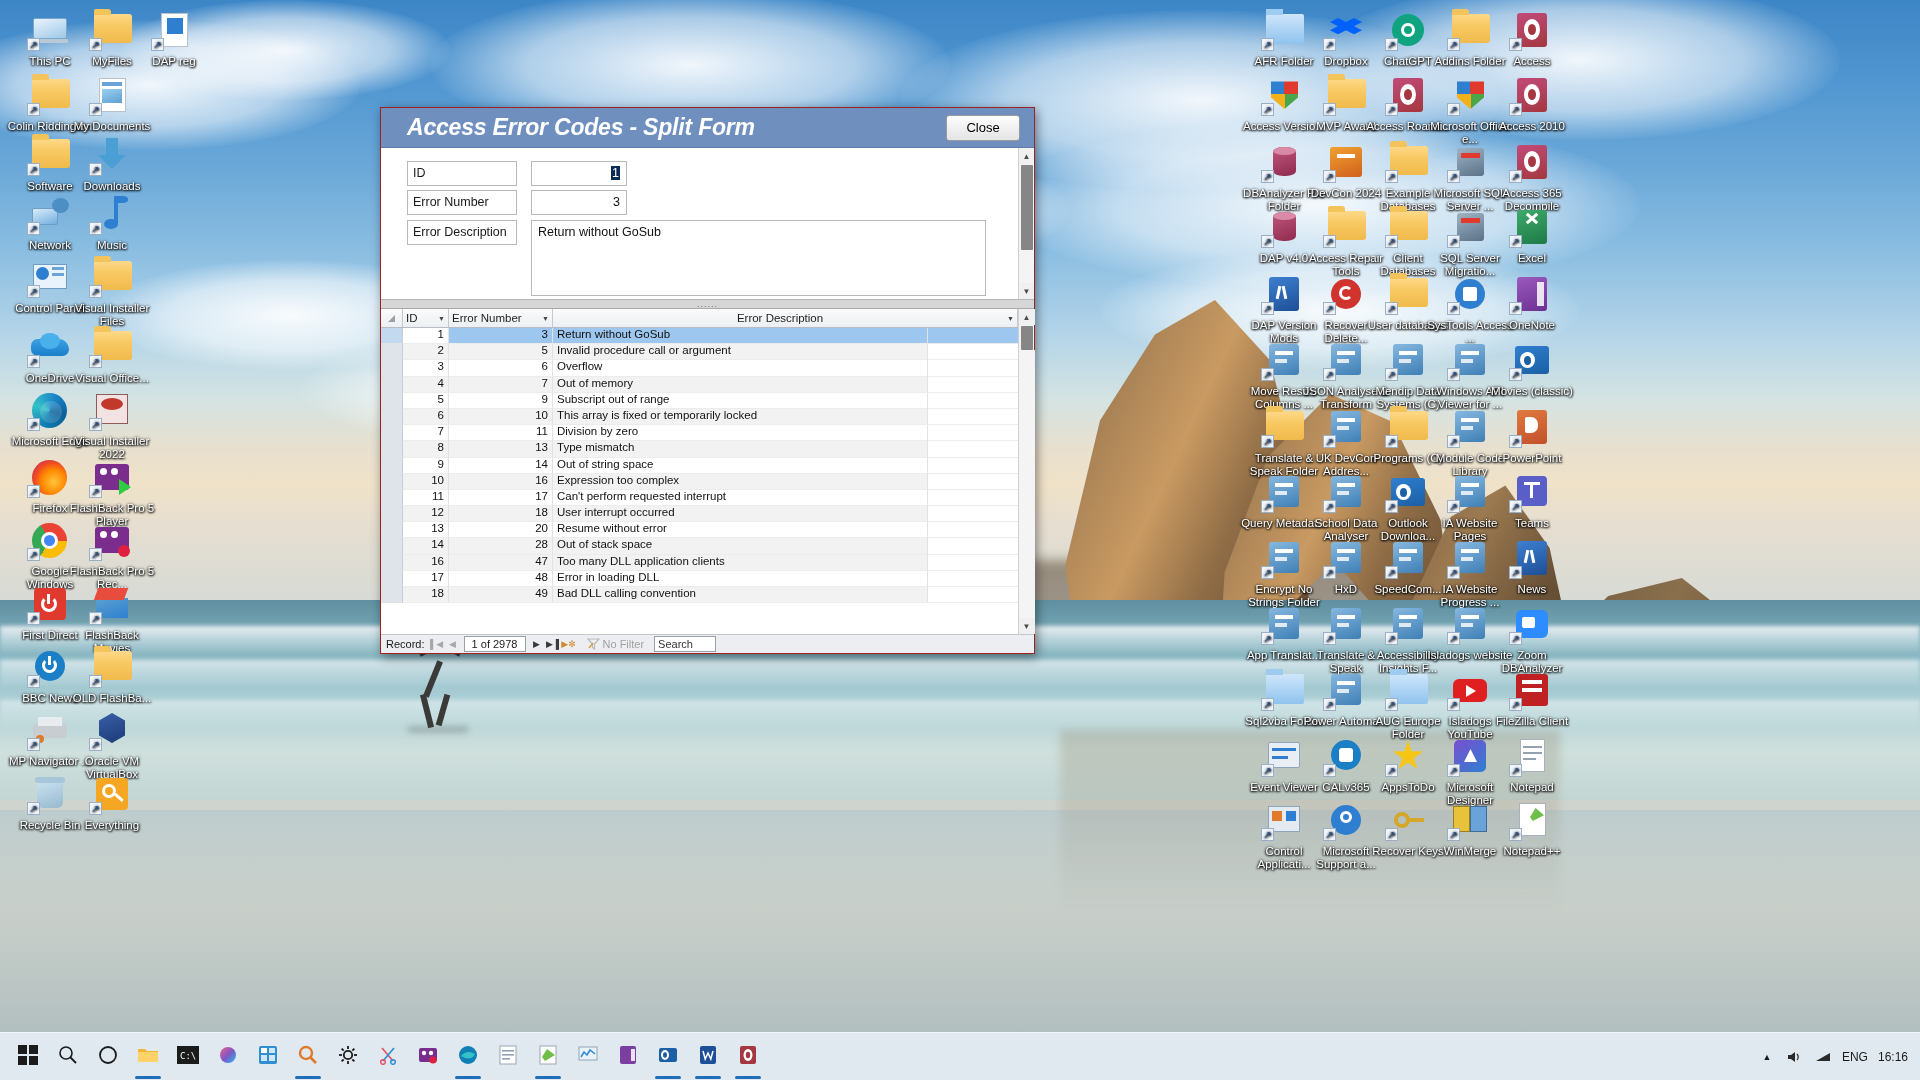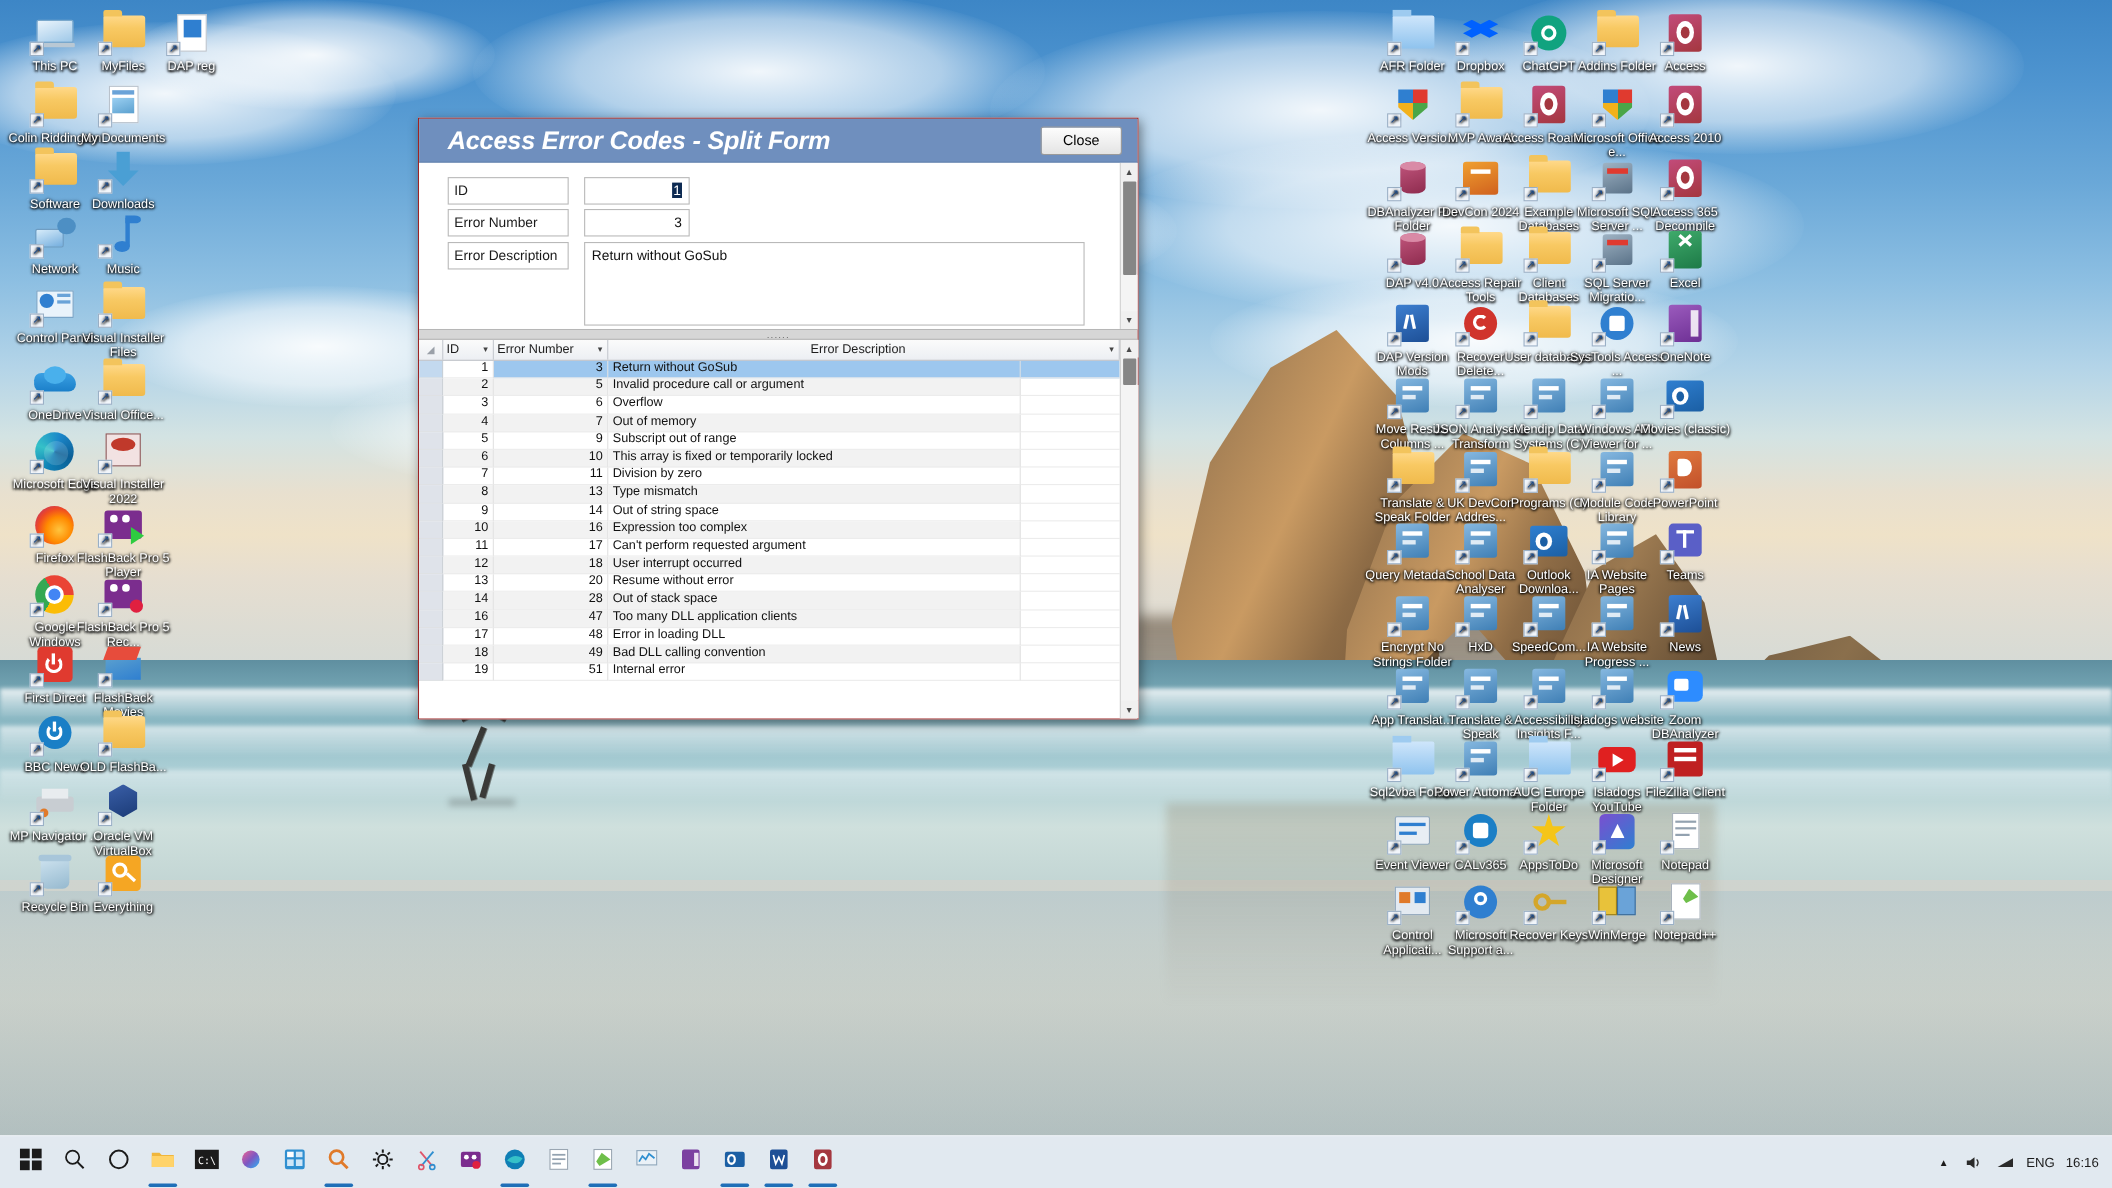--- a/index.html
+++ b/index.html
@@ -1205,21 +1205,21 @@
               <div class="c-sel"></div>
               <div class="c-id">10</div>
               <div class="c-num">16</div>
               <div class="c-desc">Expression too complex</div>
               <div class="c-tail"></div>
             </div>
             <div class="drow">
               <div class="c-sel"></div>
               <div class="c-id">11</div>
               <div class="c-num">17</div>
-              <div class="c-desc">Can't perform requested argument</div>
+              <div class="c-desc">Can't perform requested interrupt</div>
               <div class="c-tail"></div>
             </div>
             <div class="drow alt">
               <div class="c-sel"></div>
               <div class="c-id">12</div>
               <div class="c-num">18</div>
               <div class="c-desc">User interrupt occurred</div>
               <div class="c-tail"></div>
             </div>
             <div class="drow">
@@ -1248,40 +1248,50 @@
               <div class="c-id">17</div>
               <div class="c-num">48</div>
               <div class="c-desc">Error in loading DLL</div>
               <div class="c-tail"></div>
             </div>
             <div class="drow alt">
               <div class="c-sel"></div>
               <div class="c-id">18</div>
               <div class="c-num">49</div>
               <div class="c-desc">Bad DLL calling convention</div>
-              <div class="c-tail"></div>
-            </div>
-            <div class="drow">
-              <div class="c-sel"></div>
-              <div class="c-id">19</div>
-              <div class="c-num">51</div>
-              <div class="c-desc">Internal error</div>
               <div class="c-tail"></div>
             </div>
           </div>
       </div>
 
       <div class="ds-vscroll">
         <div class="vs-btn">▲</div>
         <div class="vs-thumb" style="height:24px; margin-top:1px;"></div>
         <div class="vs-track"></div>
         <div class="vs-btn">▼</div>
       </div>
     </div>
 
+    <div class="navbar">
+      <span class="nav-label">Record:</span>
+      <span class="nav-btn dim">▌◀</span>
+      <span class="nav-btn dim">◀</span>
+      <span class="nav-pos">1 of 2978</span>
+      <span class="nav-btn">▶</span>
+      <span class="nav-btn">▶▐</span>
+      <span class="nav-btn nav-new">▶✻</span>
+      <span class="nav-filter">
+        <svg width="13" height="12" viewBox="0 0 13 12">
+          <path d="M1 1 L12 1 L7.5 6 L7.5 11 L5.5 9.5 L5.5 6 Z" fill="none" stroke="#b9b9b9" stroke-width="1.2"></path>
+          <path d="M2 10 L6 5" stroke="#d79c3a" stroke-width="1.3"></path>
+        </svg>
+        <span>No Filter</span>
+      </span>
+      <span class="nav-search">Search</span>
+    </div>
   </div>
 </div>
 
 <div id="taskbar">
   <div class="tb-left" id="tb-left">
       <div class="tb-item">
         <span><svg width="20" height="20" viewBox="0 0 20 20">
             <rect x="0" y="0" width="9" height="9" fill="#1b1b1b"></rect>
             <rect x="11" y="0" width="9" height="9" fill="#1b1b1b"></rect>
             <rect x="0" y="11" width="9" height="9" fill="#1b1b1b"></rect>

